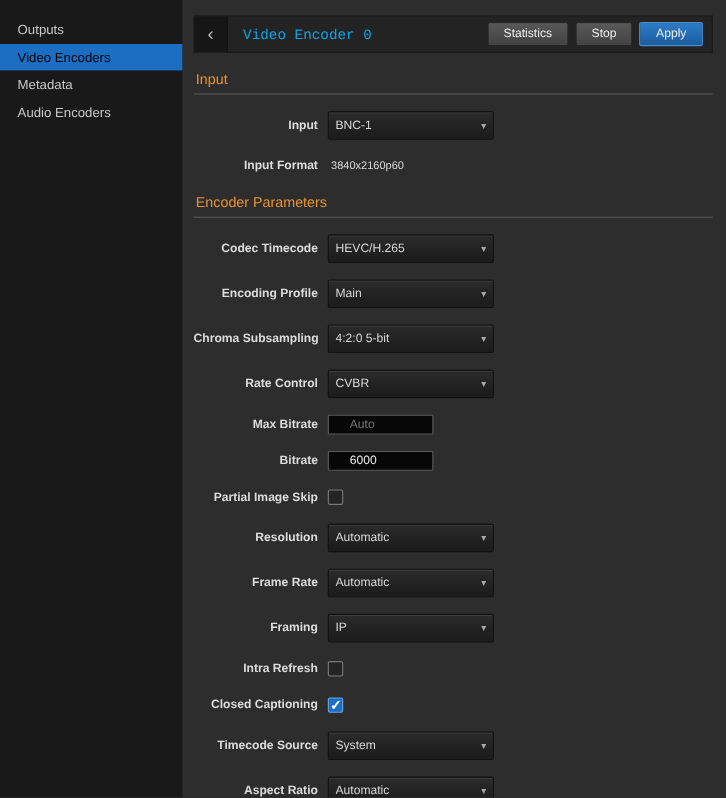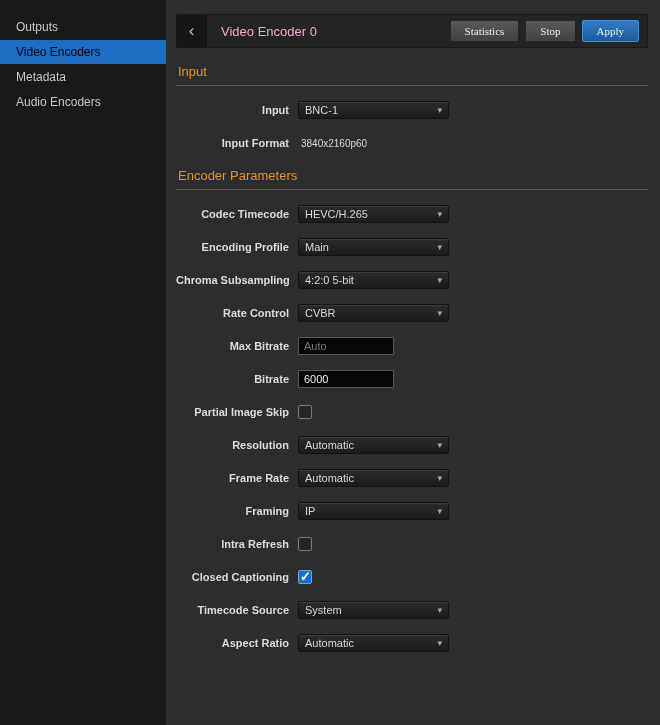--- a/index.html
+++ b/index.html
@@ -53,30 +53,31 @@
     color: #bdbdbd;
     display: flex; align-items: center; justify-content: center;
     font-size: 17px;
     cursor: pointer;
     border-right: 1px solid #101010;
   }
   .header-title {
     flex: 1;
     display: flex; align-items: center;
     padding-left: 14px;
-    color: #f9a8d4;
+    color: #0ea5e9;
     font-size: 13px;
+    font-family: Liberation Mono, monospace;
   }
   .header-buttons {
     display: flex; align-items: center;
     gap: 6px;
     padding-right: 8px;
   }
   .hbtn {
-    font-family: Liberation Serif, serif;
+    font-family: Liberation Sans, sans-serif;
     font-size: 11px;
     color: #ededed;
     background: linear-gradient(#585858, #424242);
     border: 1px solid #262626;
     border-radius: 2px;
     padding: 4px 14px;
     cursor: pointer;
   }
   .hbtn.primary {
     background: linear-gradient(#2e7cc6, #1b5c9f);
@@ -114,21 +115,21 @@
 
   
   .select {
     width: 151px;
     height: 18px;
     background: linear-gradient(#2b2b2b, #1b1b1b);
     border: 1px solid #121212;
     box-shadow: inset 0 1px 0 #3c3c3c;
     border-radius: 2px;
     display: flex; align-items: center;
-    padding: 0 6px;
+    padding: 12px 6px;
     cursor: pointer;
   }
   .select-value {
     flex: 1;
     color: #d8d8d8;
     font-size: 11px;
     white-space: nowrap;
     overflow: hidden;
   }
   .caret {
@@ -140,21 +141,21 @@
   
   .text-input {
     width: 96px;
     height: 18px;
     background: #070707;
     border: 1px solid #5a5a5a;
     border-radius: 1px;
     color: #eeeeee;
     font-size: 11px;
     font-family: "Liberation Sans", sans-serif;
-    padding: 0 5px;
+    padding: 0 19px;
   }
   .text-input::placeholder { color: #767676; }
 
   
   input.checkbox {
     -webkit-appearance: none;
     appearance: none;
     width: 14px; height: 14px;
     background: #242424;
     border: 1px solid #7a7a7a;

